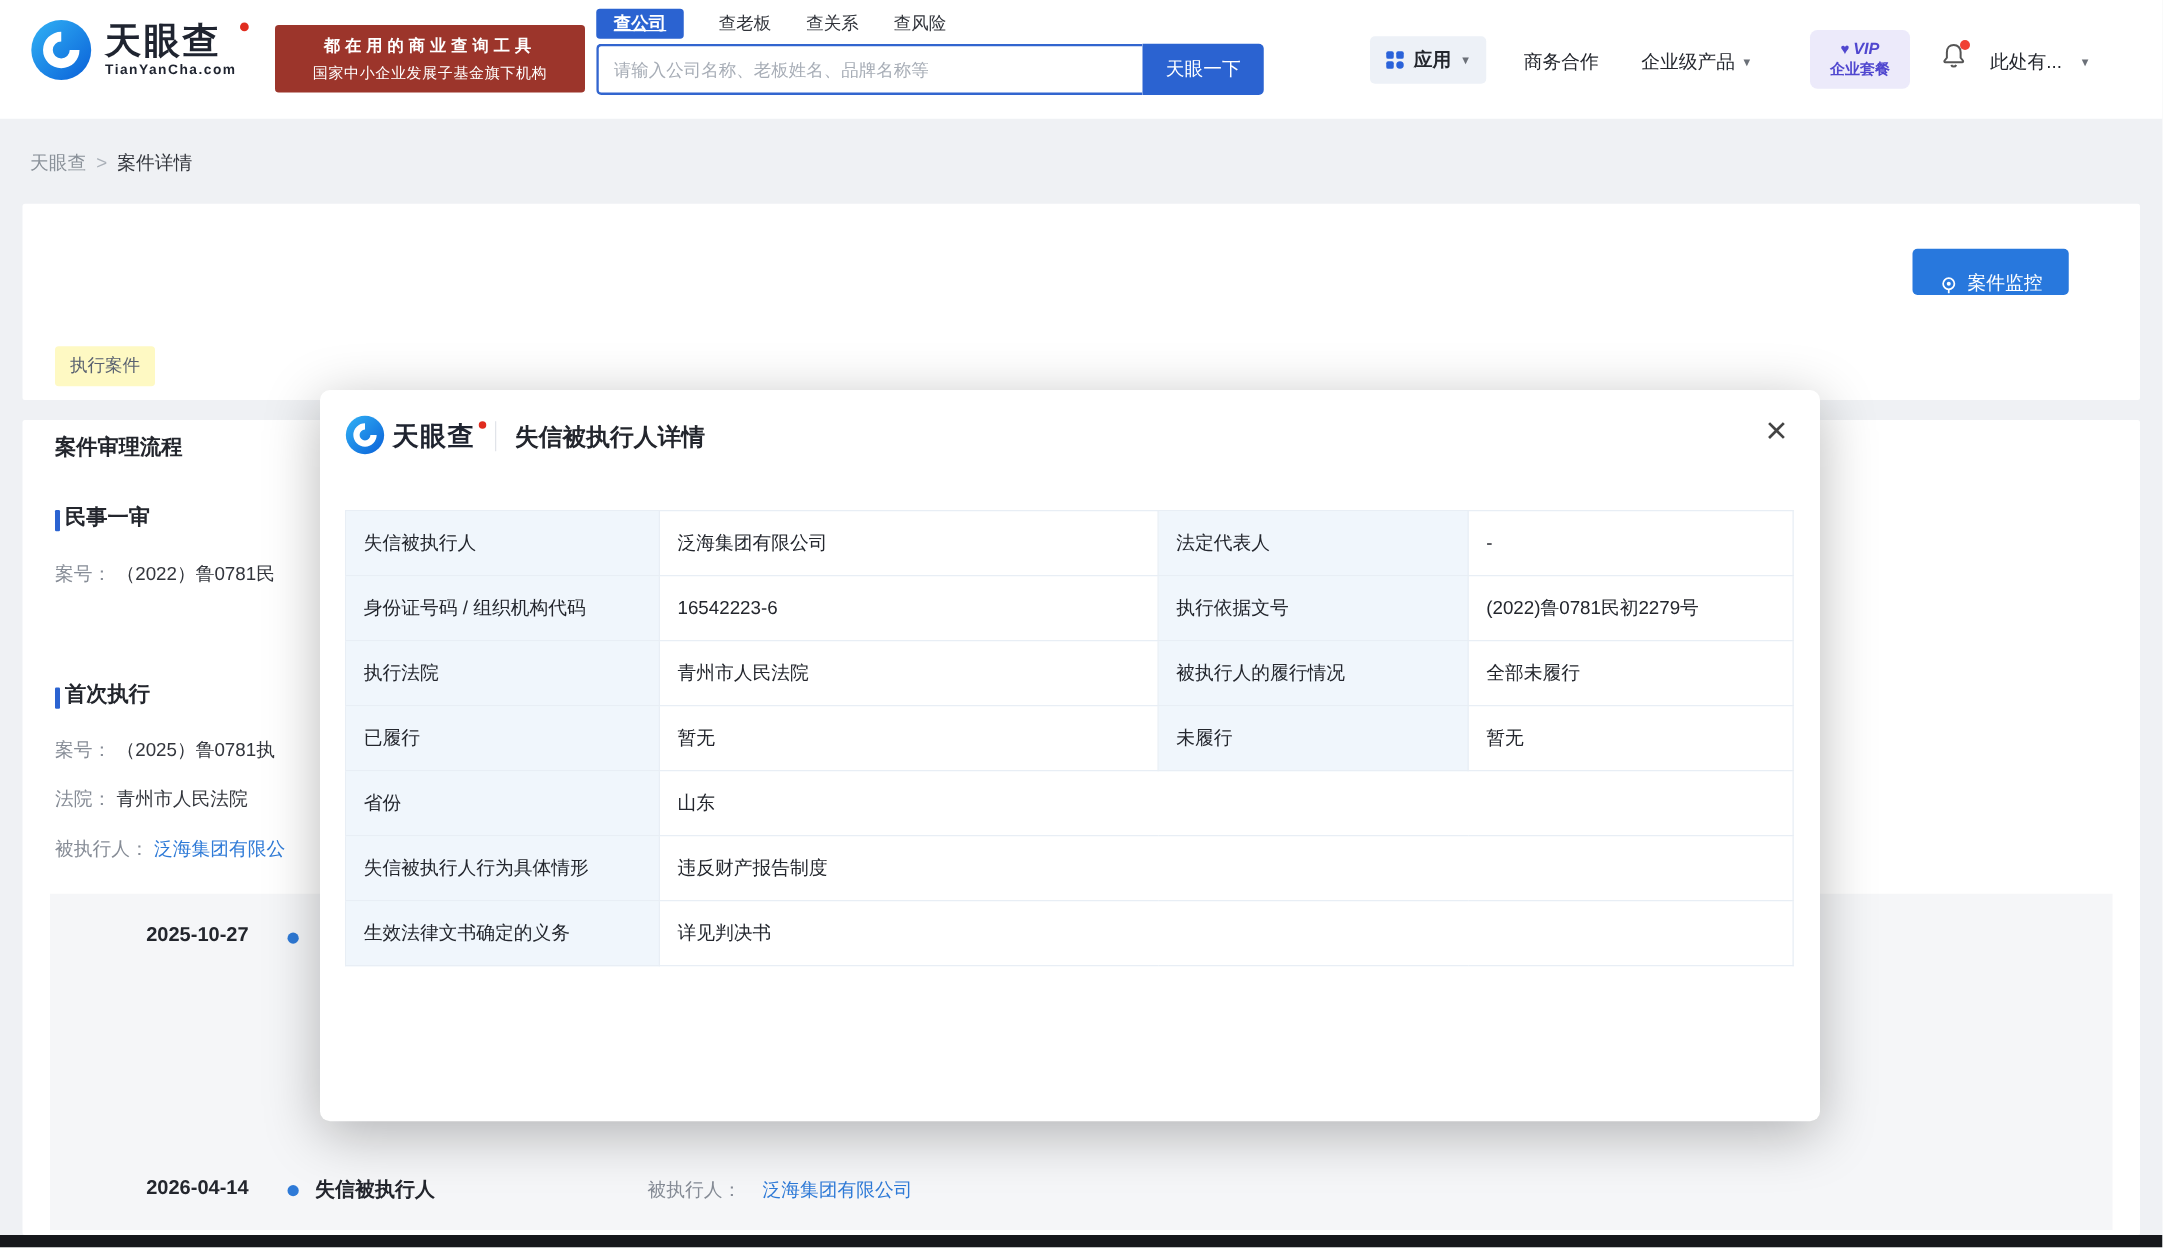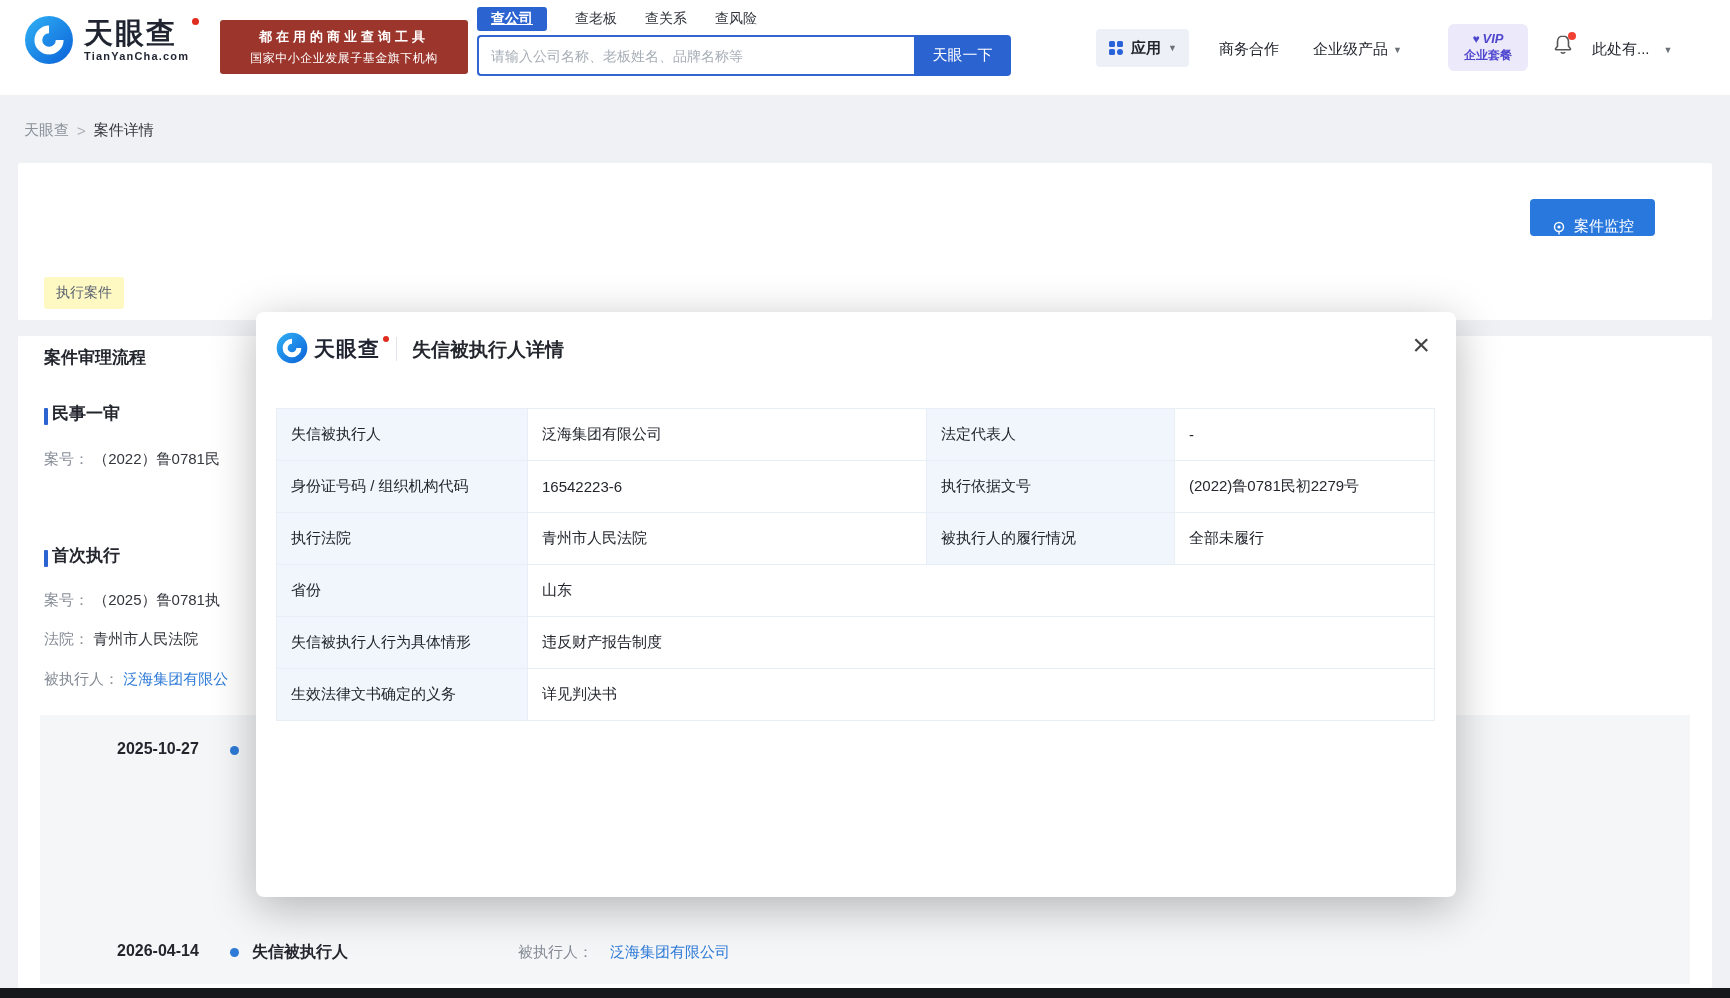--- a/index.html
+++ b/index.html
@@ -280,20 +280,26 @@
         <td class="lbl">执行依据文号</td>
         <td class="val">(2022)鲁0781民初2279号</td>
       </tr>
       <tr>
         <td class="lbl">执行法院</td>
         <td class="val">青州市人民法院</td>
         <td class="lbl">被执行人的履行情况</td>
         <td class="val">全部未履行</td>
       </tr>
       <tr>
+        <td class="lbl">已履行</td>
+        <td class="val">暂无</td>
+        <td class="lbl">未履行</td>
+        <td class="val">暂无</td>
+      </tr>
+      <tr>
         <td class="lbl">省份</td>
         <td class="val" colspan="3">山东</td>
       </tr>
       <tr>
         <td class="lbl">失信被执行人行为具体情形</td>
         <td class="val" colspan="3">违反财产报告制度</td>
       </tr>
       <tr>
         <td class="lbl">生效法律文书确定的义务</td>
         <td class="val" colspan="3">详见判决书</td>

